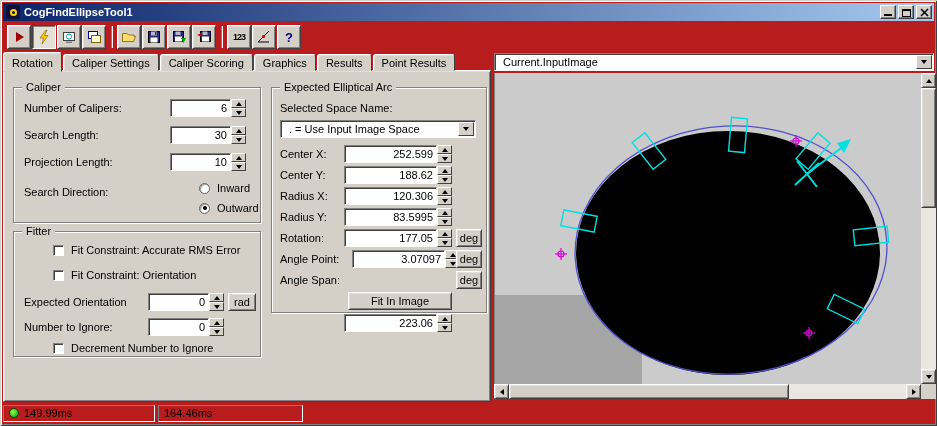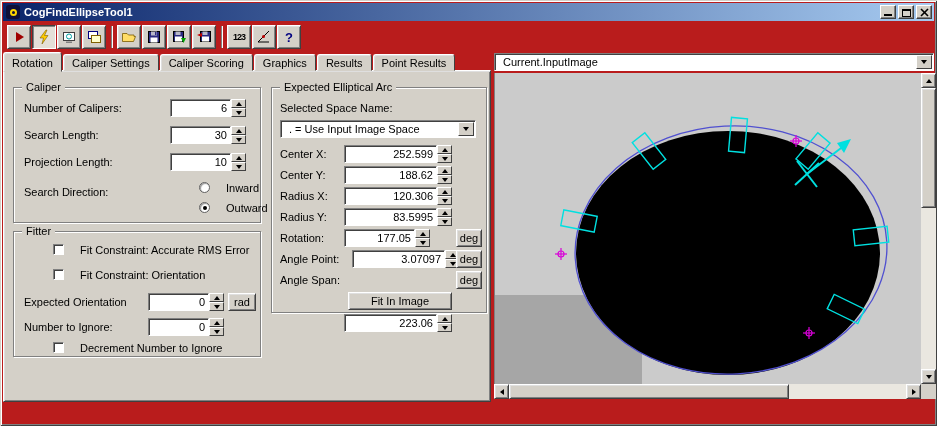--- a/index.html
+++ b/index.html
@@ -48,21 +48,21 @@
   .spin input { flex:1; min-width:0; height:18px; background:#fff; text-align:right; padding:0 3px;
     font:11px "Liberation Sans", sans-serif; border:1px solid; border-color:#808080 #fff #fff #808080;
     box-shadow: inset 1px 1px 0 #404040; }
   .updown { width:15px; height:18px; display:flex; flex-direction:column; }
   .ud { flex:1; background:#d4d0c8; border:1px solid; border-color:#fff #404040 #404040 #fff;
     display:flex; align-items:center; justify-content:center; }
   .tu { width:0; height:0; border-left:3px solid transparent; border-right:3px solid transparent; border-bottom:4px solid #000; }
   .td { width:0; height:0; border-left:3px solid transparent; border-right:3px solid transparent; border-top:4px solid #000; }
   .btn { position:absolute; height:18px; background:#d4d0c8; border:1px solid; border-color:#fff #404040 #404040 #fff;
     box-shadow: inset 1px 1px 0 #dfdfdf, inset -1px -1px 0 #808080; display:flex; align-items:center; justify-content:center; }
-  .check, .radio-row { position:absolute; display:flex; gap:16px; white-space:nowrap;padding-left:29px; }
+  .check, .radio-row { position:absolute; display:flex; align-items:center; gap:7px; white-space:nowrap;padding-left:29px; }
   .cbox { width:11px; height:11px; background:#fff; border:1px solid; border-color:#808080 #fff #fff #808080;
     box-shadow: inset 1px 1px 0 #404040; flex:0 0 auto; }
   .rad { width:11px; height:11px; border-radius:50%; background:#fff; border:1px solid #606060;
     box-shadow: inset 1px 1px 1px #9a9a9a; position:relative; flex:0 0 auto; }
   .rad.sel::after { content:""; position:absolute; left:2.5px; top:2.5px; width:4px; height:4px; border-radius:50%; background:#000; }
   .combo { position:absolute; height:18px; background:#fff; border:1px solid; border-color:#808080 #fff #fff #808080;
     box-shadow: inset 1px 1px 0 #404040; display:flex; align-items:center; }
   .combo .ctext { flex:1; padding-left:8px; white-space:nowrap; overflow:hidden; }
   .combo .cbtn { width:16px; height:14px; margin:1px; background:#d4d0c8; border:1px solid;
     border-color:#fff #404040 #404040 #fff; display:flex; align-items:center; justify-content:center; flex:0 0 auto; }
@@ -342,21 +342,21 @@
             <div class="ud">
               <i class="tu"></i>
             </div>
             <div class="ud">
               <i class="td"></i>
             </div>
           </div>
       </div>
 
       <span class="lbl" style="left:8px;top:144px;">Rotation:</span>
-      <div class="spin" style="left:72px;top:141px;width:86px;">
+      <div class="spin" style="left:72px;top:141px;width:108px;">
         <input value="177.05" style="">
         <div class="updown">
             <div class="ud">
               <i class="tu"></i>
             </div>
             <div class="ud">
               <i class="td"></i>
             </div>
           </div>
       </div>
@@ -469,14 +469,23 @@
     <div class="sb-btn" style="left:0;top:0;">
         <i class="tl"></i>
       </div>
     <div class="sb-thumb" style="left:15px;top:0;width:280px;height:15px;"></div>
     <div class="sb-btn" style="left:412px;top:0;">
         <i class="tr"></i>
       </div>
   </div>
   <div class="corner"></div>
 
+  <div class="statusbar">
+    <div class="scell" style="width:152px;">
+      <span class="led"></span>
+      <span>149.99ms</span>
+    </div>
+    <div class="scell" style="width:145px;">
+      <span>164.46ms</span>
+    </div>
+  </div>
 
 </div>
 
 </body></html>

